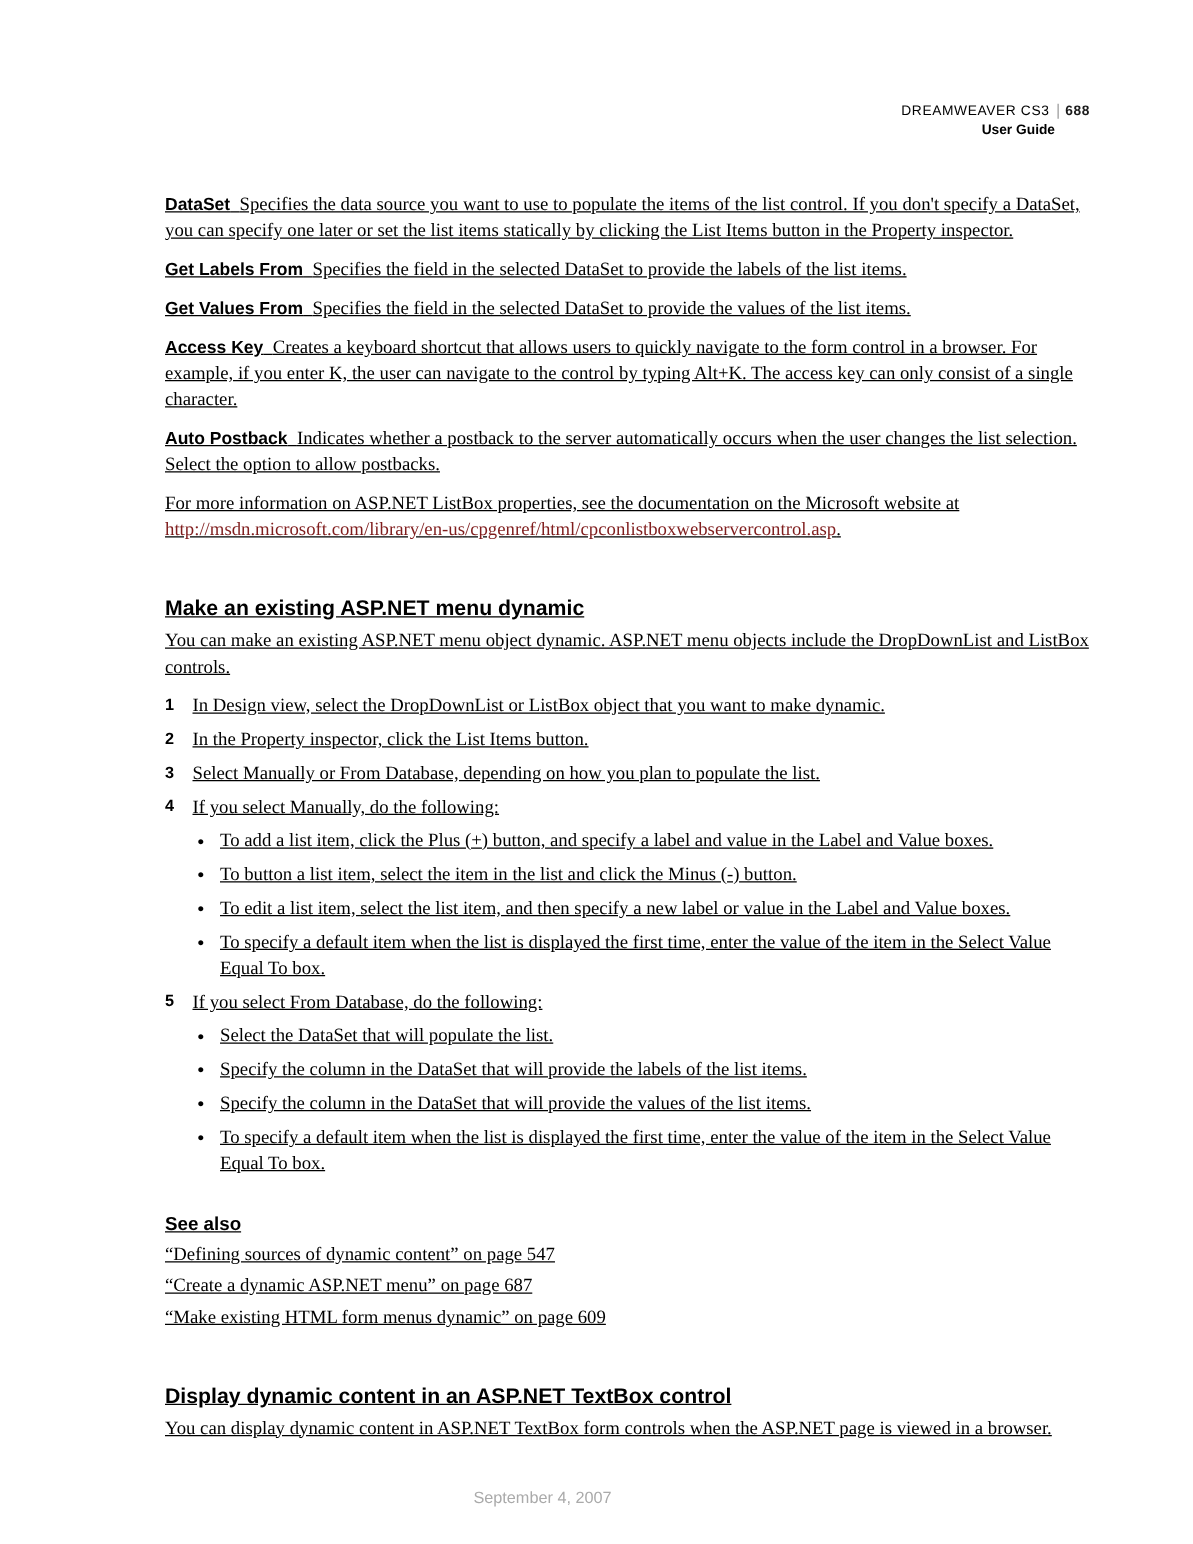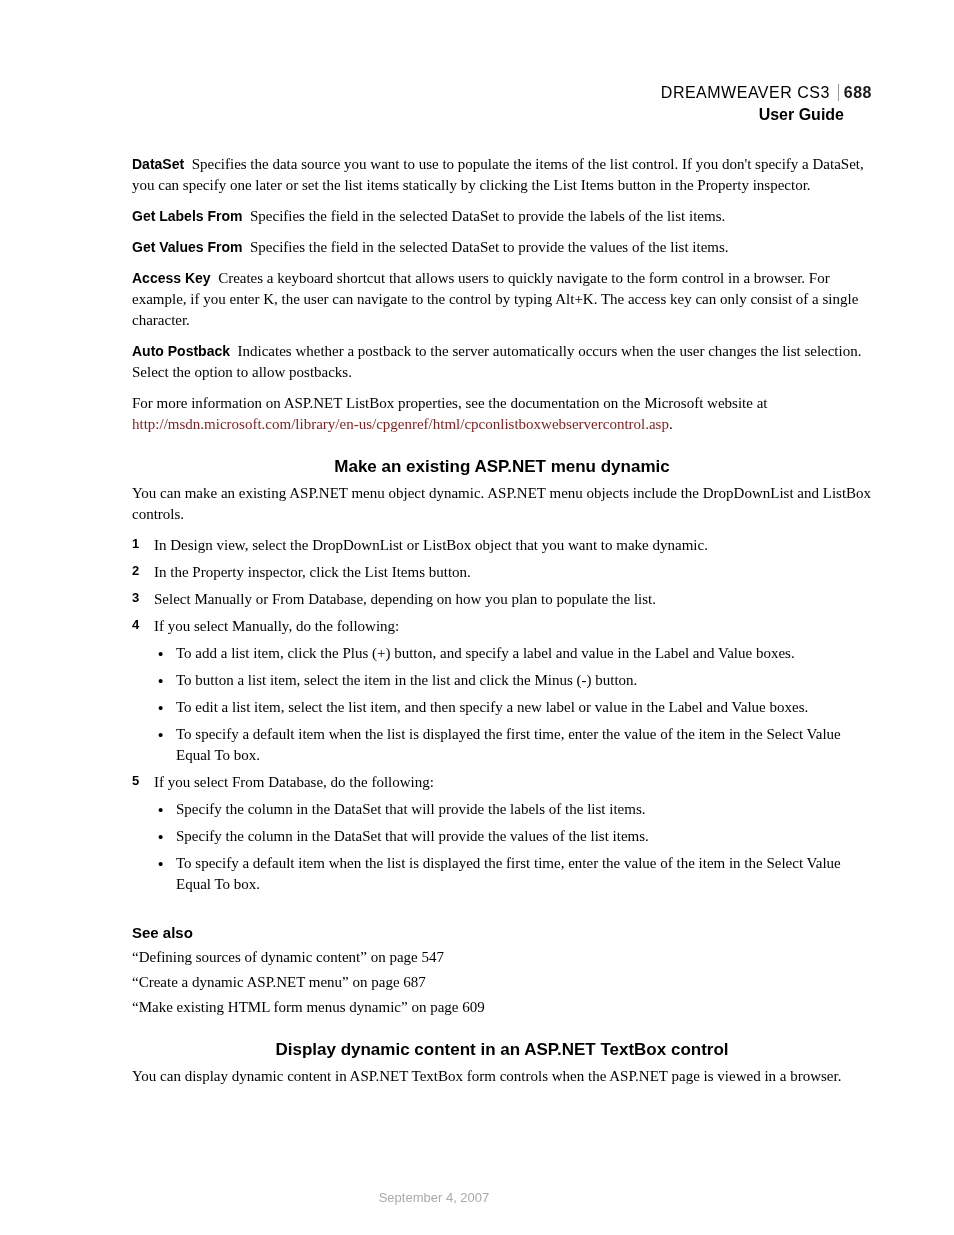--- a/index.html
+++ b/index.html
@@ -17,60 +17,60 @@
     position: relative;
     box-sizing: border-box;
     padding: 82px 82px 40px 132px;
   }
   .header {
     position: absolute;
     top: 82px;
     right: 82px;
     text-align: right;
     font-family: "Myriad Pro", Arial, sans-serif;
-    font-size: 16px;
+    font-size: 11px;
   }
   .header-line1 {
     letter-spacing: 0.5px;
   }
   .header-pagenum {
     color: #1a1a1a;
     font-weight: bold;
     border-left: 1px solid #999;
     padding-left: 5px;
     margin-left: 3px;
   }
   .header-line2 {
     font-weight: bold;
     margin-right: 28px;
   }
   .content {
     margin-top: 72px;
+    text-decoration: underline;
   }
   .def-para {
     margin: 0 0 10px 0;
   }
   .term {
     font-family: "Myriad Pro", Arial, sans-serif;
     font-weight: bold;
     font-size: 14px;
   }
   .body-para {
     margin: 0 0 10px 0;
   }
   .link {
     color: #7f1d1d;
     text-decoration: none;
   }
   h2.section-heading {
     font-family: "Myriad Pro", Arial, sans-serif;
     font-weight: bold;
     font-size: 17px;
-    margin: 20px 0 4px 0;
-    text-align: center;
+    margin: 40px 0 4px 0;
   }
   ol.numbered {
     list-style: none;
     padding: 0;
     margin: 8px 0;
   }
   ol.numbered > li {
     padding-left: 22px;
     position: relative;
     margin: 6px 0;
@@ -163,20 +163,21 @@
       <li><span class="num">4</span><span>If you select Manually, do the following:</span>
         <ul class="bulleted">
           <li><span>To add a list item, click the Plus (+) button, and specify a label and value in the Label and Value boxes.</span></li>
           <li><span>To button a list item, select the item in the list and click the Minus (-) button.</span></li>
           <li><span>To edit a list item, select the list item, and then specify a new label or value in the Label and Value boxes.</span></li>
           <li><span>To specify a default item when the list is displayed the first time, enter the value of the item in the Select Value Equal To box.</span></li>
         </ul>
       </li>
       <li><span class="num">5</span><span>If you select From Database, do the following:</span>
         <ul class="bulleted">
+          <li><span>Select the DataSet that will populate the list.</span></li>
           <li><span>Specify the column in the DataSet that will provide the labels of the list items.</span></li>
           <li><span>Specify the column in the DataSet that will provide the values of the list items.</span></li>
           <li><span>To specify a default item when the list is displayed the first time, enter the value of the item in the Select Value Equal To box.</span></li>
         </ul>
       </li>
     </ol>
 
     <h3 class="see-also">See also</h3>
     <p class="see-also-item">“Defining sources of dynamic content” on page 547</p>
     <p class="see-also-item">“Create a dynamic ASP.NET menu” on page 687</p>

